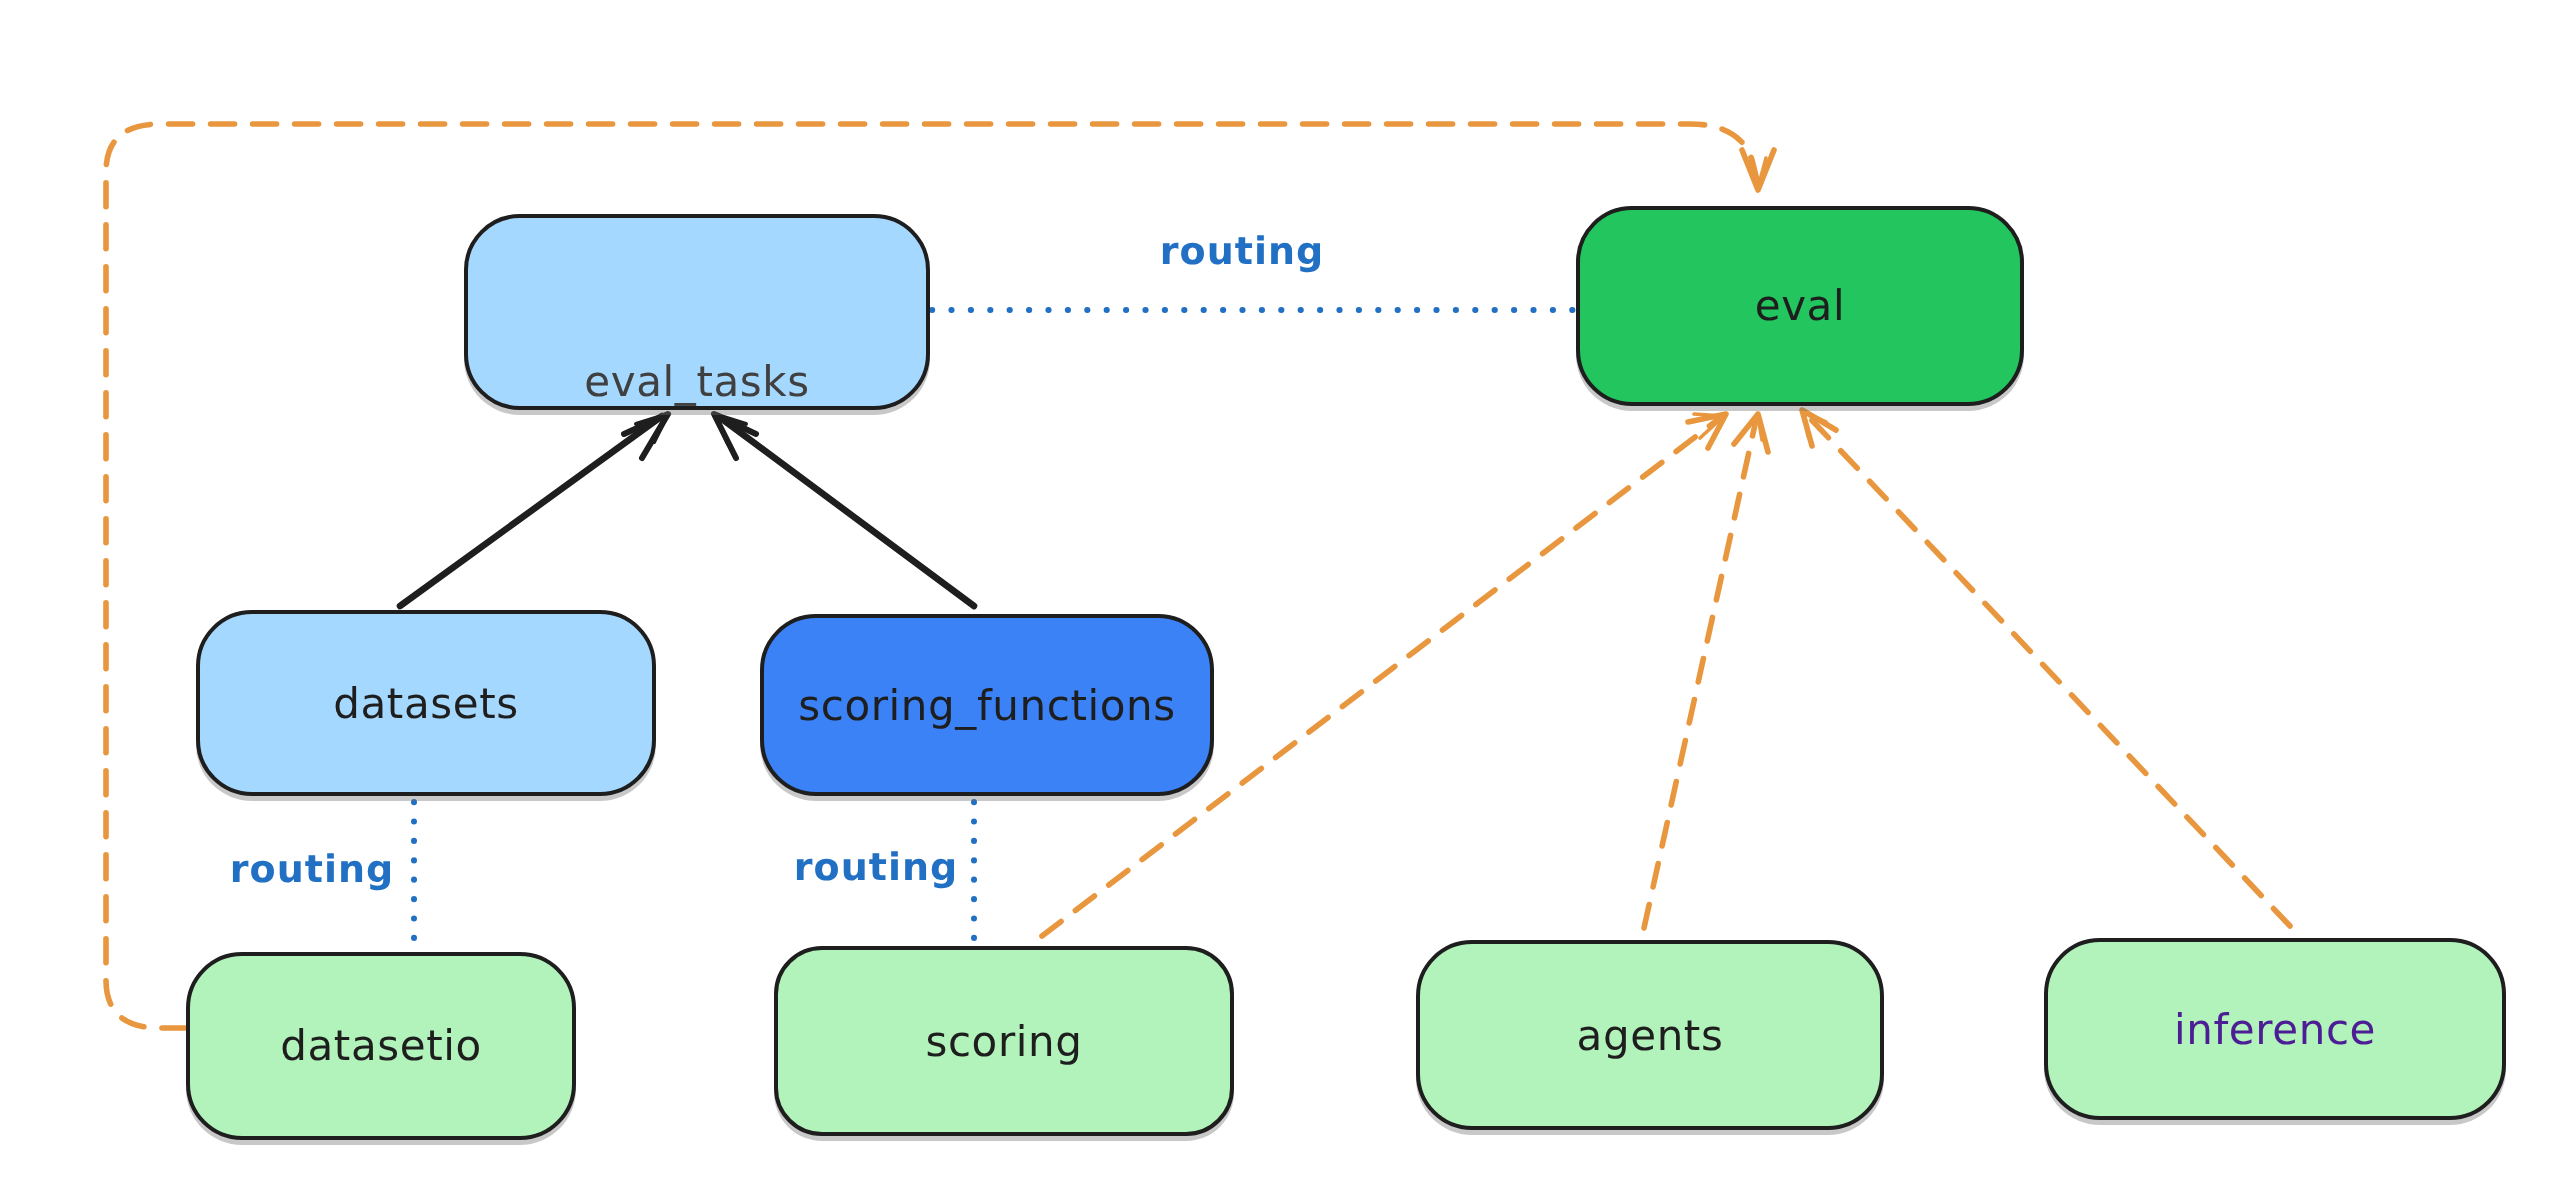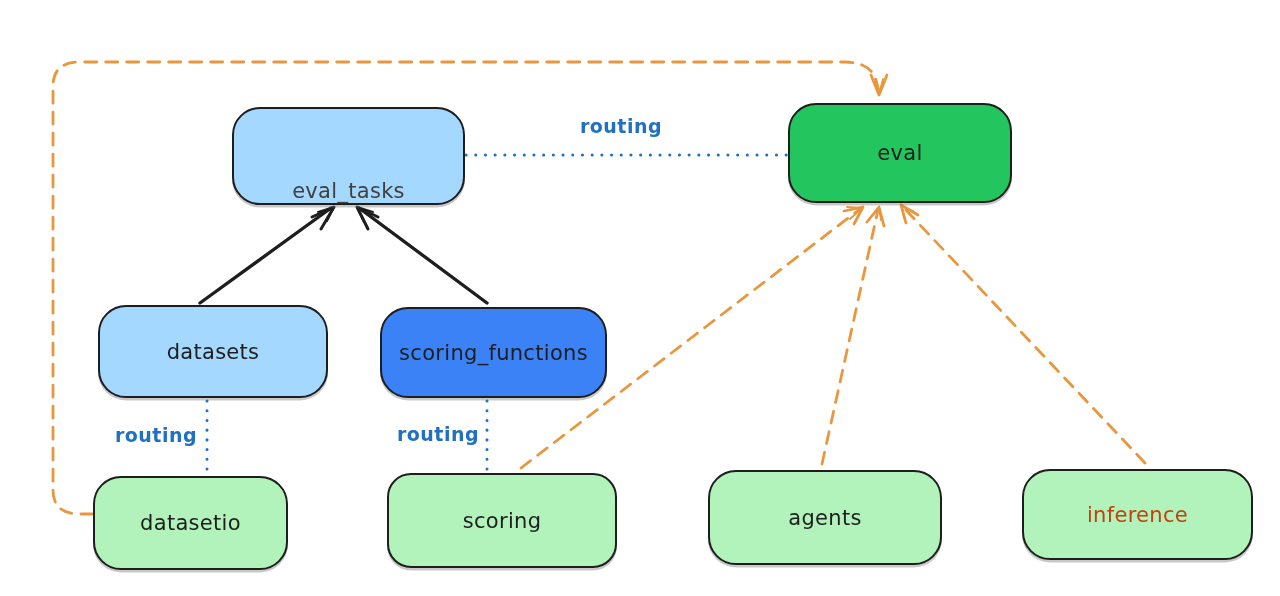--- a/index.html
+++ b/index.html
@@ -96,21 +96,21 @@
   </div>
 
   <div class="node" style="left: 387px; top: 473px; width: 230px; height: 95px; background-color: rgb(178, 242, 187); border-color: rgb(30, 30, 30); color: rgb(30, 30, 30); border-radius: 24px;">
     <span>scoring</span>
   </div>
 
   <div class="node" style="left: 708px; top: 470px; width: 234px; height: 95px; background-color: rgb(178, 242, 187); border-color: rgb(30, 30, 30); color: rgb(30, 30, 30);">
     <span>agents</span>
   </div>
 
-  <div class="node" style="left: 1022px; top: 469px; width: 231px; height: 91px; background-color: rgb(178, 242, 187); border-color: rgb(30, 30, 30); color: #c2410c;">
+  <div class="node" style="left: 1022px; top: 469px; width: 231px; height: 91px; background-color: rgb(178, 242, 187); border-color: rgb(30, 30, 30); color: #4c1d95;">
     <span>inference</span>
   </div>
 
   <div class="edge-label" style="left: 576px; top: 115px; width: 90px; text-align: center; color: rgb(33, 112, 195);">routing</div>
 
   <div class="edge-label" style="left: 113px; top: 424px; width: 86px; text-align: center; color: rgb(33, 112, 195);">routing</div>
 
   <div class="edge-label" style="left: 395px; top: 423px; width: 86px; text-align: center; color: rgb(33, 112, 195);">routing</div>
 
 </div>

